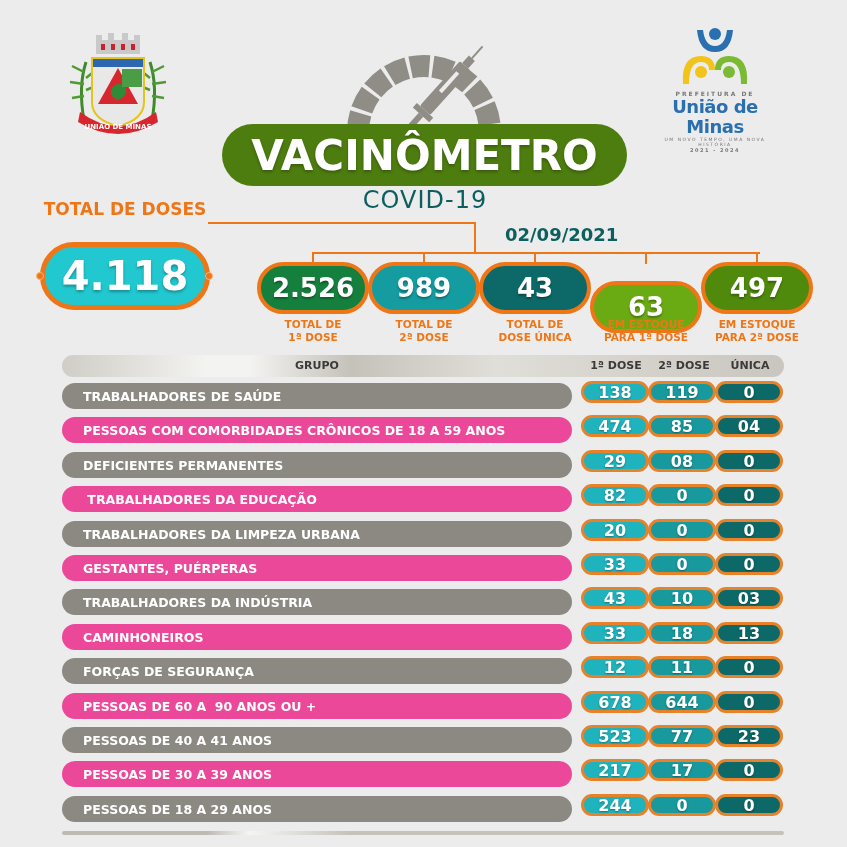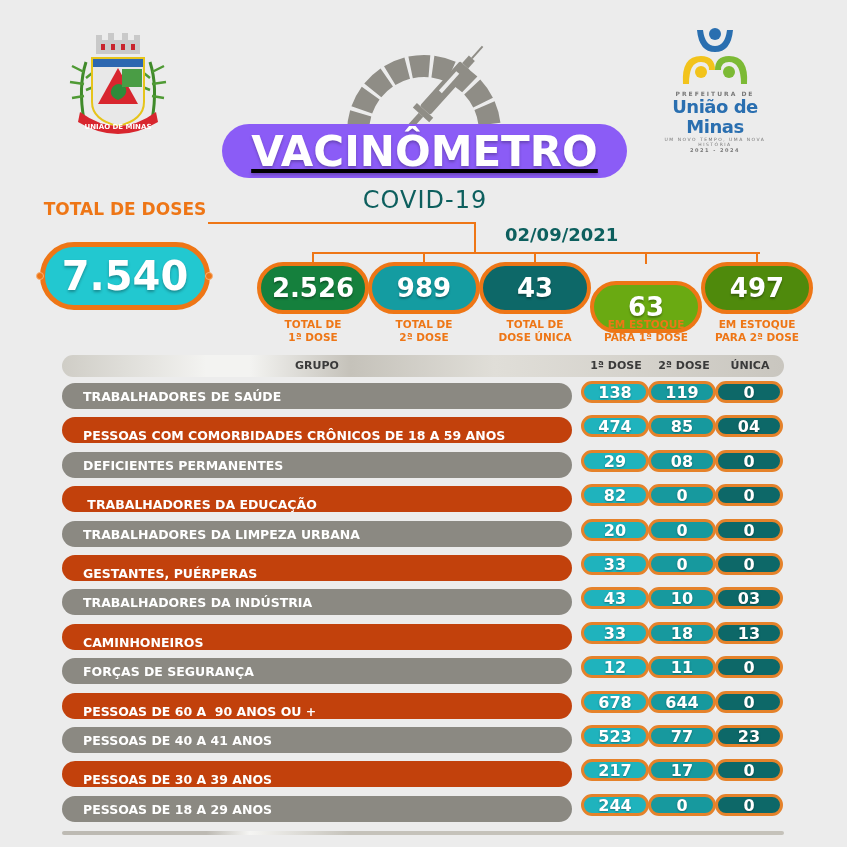--- a/index.html
+++ b/index.html
@@ -15,23 +15,23 @@
   .crest { left: 66px; top: 32px; width: 104px; height: 106px; }
   .pref-logo { left: 650px; top: 22px; width: 130px; height: 130px; text-align: center; }
   .pref-small { font-size: 6px; letter-spacing: 2px; color: #777; font-weight: bold; }
   .pref-name { font-size: 18px; font-weight: bold; color: #2a6fb0; letter-spacing: -0.5px; line-height: 20px; }
   .pref-slogan { font-size: 4.5px; letter-spacing: 1.5px; color: #777; }
   .pref-years { font-size: 5px; letter-spacing: 1.5px; color: #777; font-weight: bold; }
 
   
   .gauge { left: 336px; top: 24px; width: 176px; height: 112px; }
   .title-pill {
-    left: 222px; top: 124px; width: 405px; height: 54px;
-    background: #8b5cf6; border-radius: 31px;
-    display: flex; align-items: center; justify-content: center; text-decoration: underline;
+    left: 222px; top: 124px; width: 405px; height: 62px;
+    background: #4d7c0f; border-radius: 31px;
+    display: flex; align-items: center; justify-content: center;
   }
   .title-text {
     color: #fff; font-family: "DejaVu Sans", sans-serif; font-weight: bold;
     font-size: 42px; letter-spacing: 0px;
     text-shadow: 0 2px 3px rgba(0,0,0,0.25);
   }
   .subtitle {
     left: 330px; top: 186px; width: 190px; text-align: center;
     color: #0d5f5e; font-size: 24px; letter-spacing: 1px;
   }
@@ -83,21 +83,21 @@
   .th {
     top: 355px; height: 22px; line-height: 22px; text-align: center;
     color: #3a3a3a; font-weight: bold; font-size: 11px;
   }
   .row-label {
     left: 62px; width: 510px; height: 26px; border-radius: 13px;
     color: #fff; font-weight: bold; font-size: 12.5px;
     display: flex; align-items: center; padding-left: 21px;
   }
   .row-dark { background: #8b8982; }
-  .row-light { background: #c2410c; align-items: flex-end; }
+  .row-light { background: #ec4899; }
 
   .cell {
     width: 68px; height: 22px; border-radius: 15px;
     border: 3px solid #e5822a;
     display: flex; align-items: center; justify-content: center;
     color: #fff; font-weight: bold; font-size: 16px;
     text-shadow: 0 1px 2px rgba(0,0,0,0.35);
   }
   .c1 { background: #1fb3bd; }
   .c2 { background: #17999e; }
@@ -175,21 +175,21 @@
 
 <div class="abs title-pill">
   <span class="title-text">VACINÔMETRO</span>
 </div>
 <div class="abs subtitle">COVID-19</div>
 
 <div class="abs total-label">
   <div>TOTAL DE DOSES</div>
 </div>
 <div class="abs total-pill">
-  <span class="total-value">7.540</span>
+  <span class="total-value">4.118</span>
 </div>
 <div class="abs dot" style="left:36px; top:272px;"></div>
 <div class="abs dot" style="left:205px; top:272px;"></div>
 
 <div class="abs line" style="left:208px; top:222px; width:268px; height:2px;"></div>
 <div class="abs line" style="left:474px; top:222px; width:2px; height:31px;"></div>
 <div class="abs line" style="left:312px; top:252px; width:448px; height:2px;"></div>
 <div class="abs line" style="left:312px; top:252px; width:2px; height:12px;"></div>
 <div class="abs line" style="left:423px; top:252px; width:2px; height:12px;"></div>
 <div class="abs line" style="left:534px; top:252px; width:2px; height:12px;"></div>

